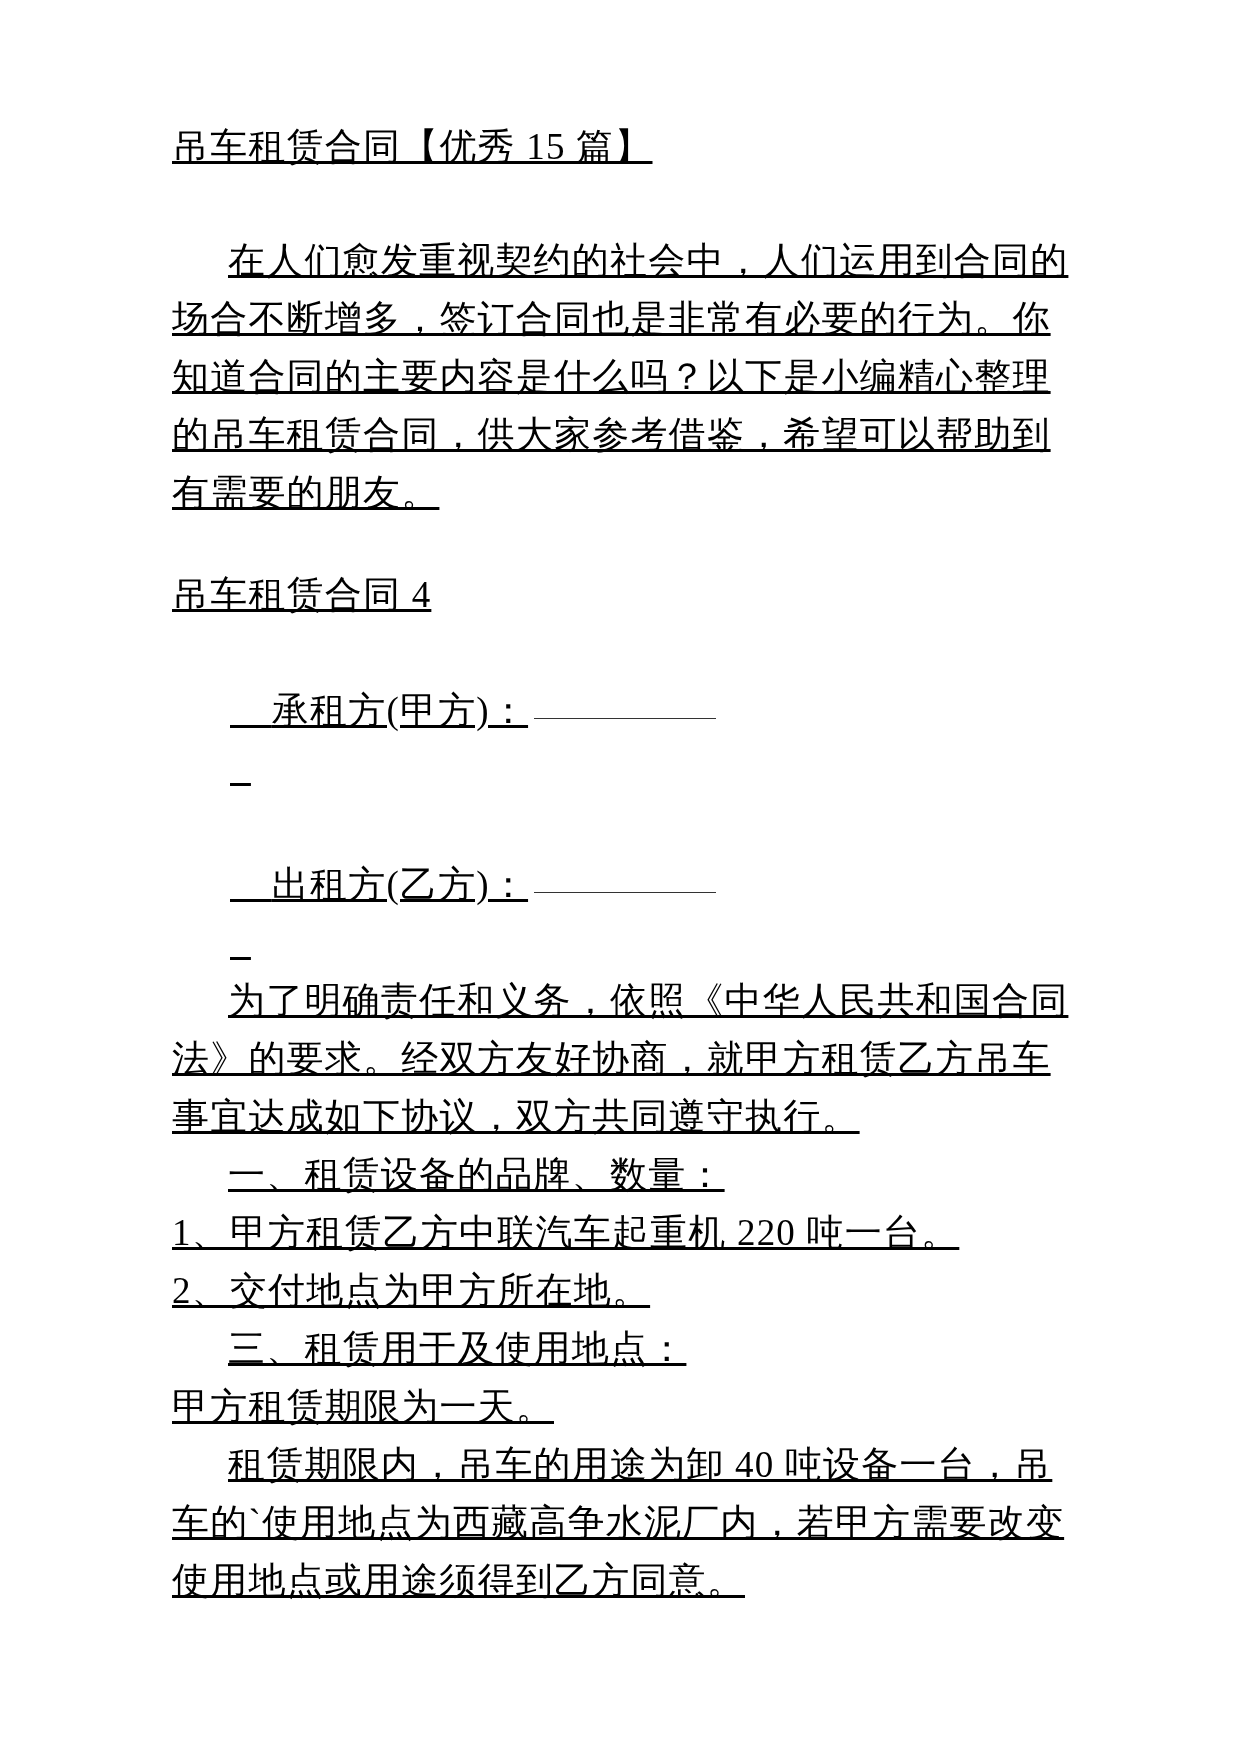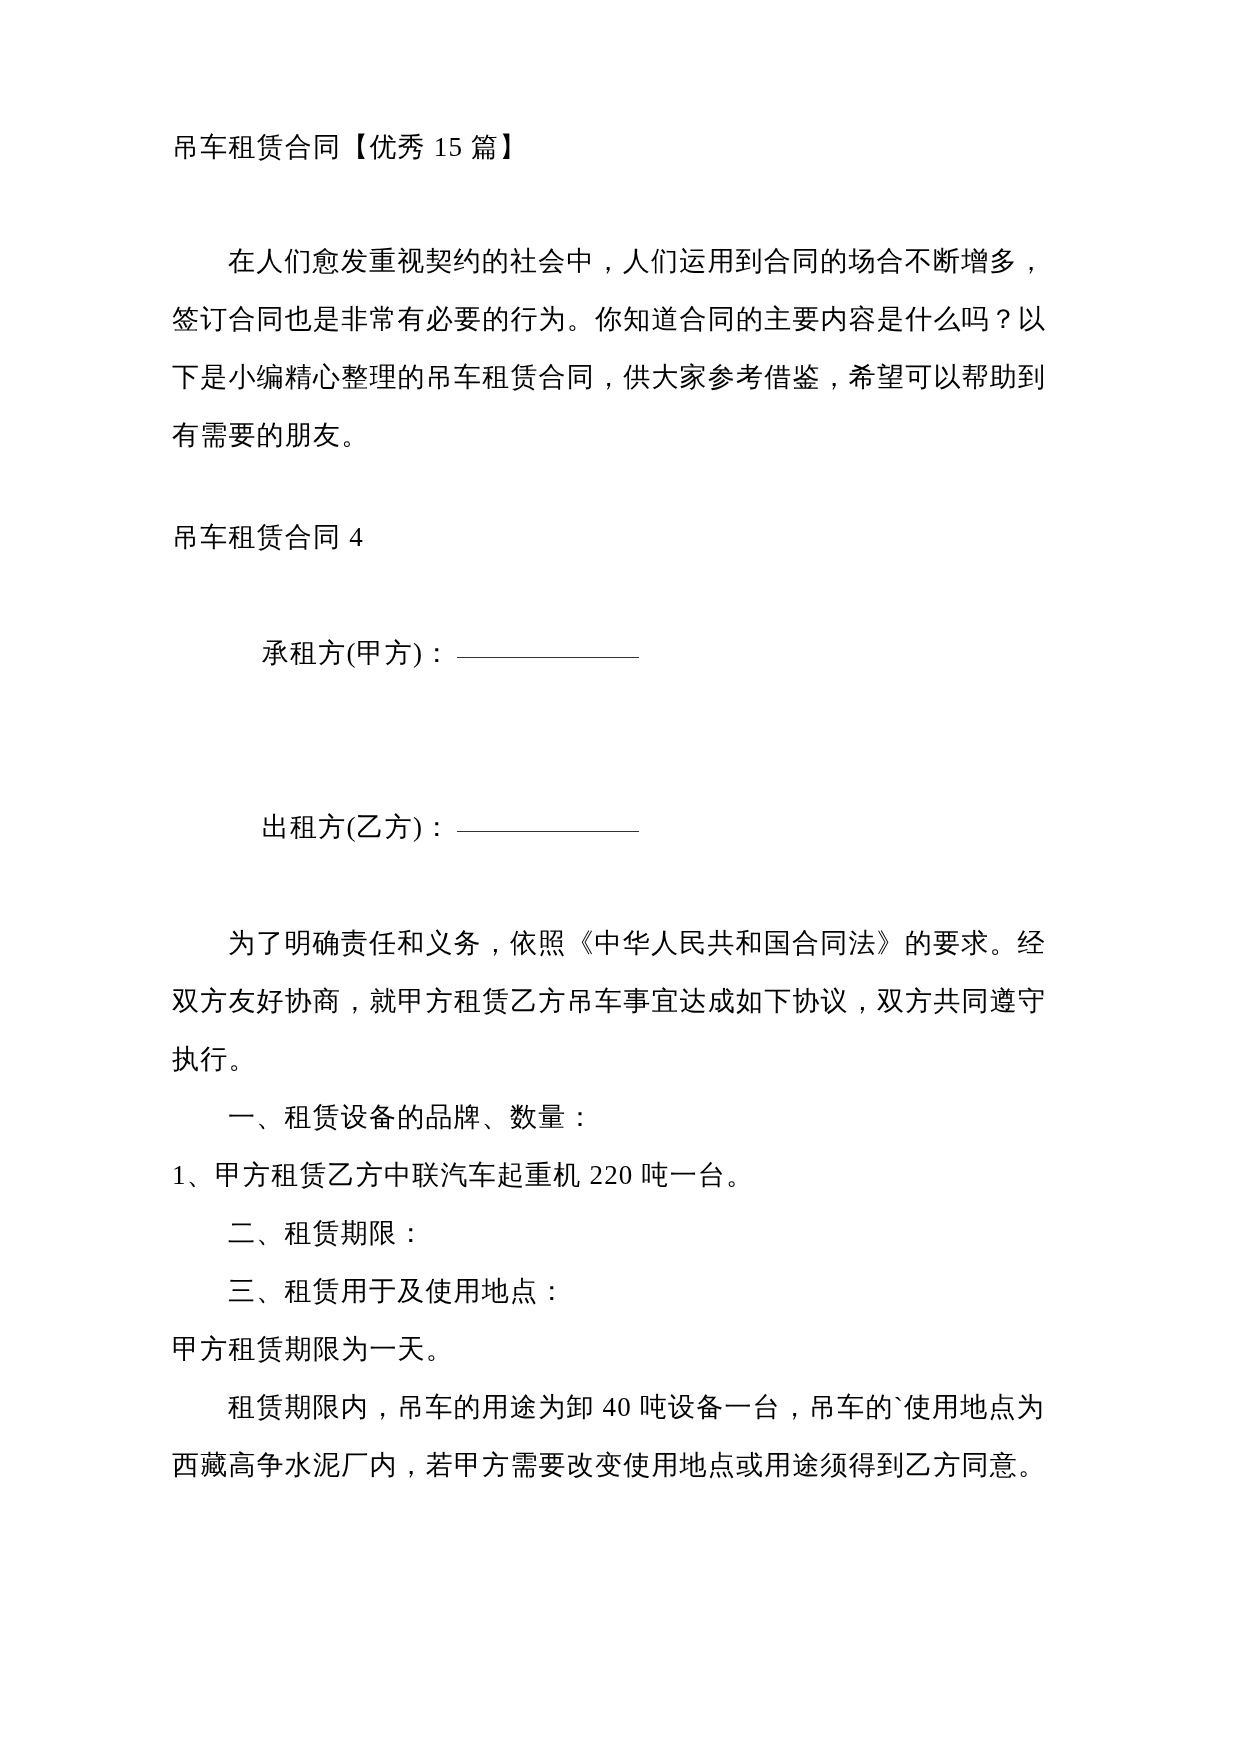--- a/index.html
+++ b/index.html
@@ -25,25 +25,26 @@
     font-family: "Liberation Sans", sans-serif;
     font-weight: bold;
     font-size: 40px;
     line-height: 52px;
     text-align: center;
     letter-spacing: 1px;
     margin: 0 0 84px 0;
   }
   .body-line {
     font-family: "Liberation Serif", serif;
-    font-size: 27px;
+    font-size: 37px;
     line-height: 58px;
     letter-spacing: 1.2px;
     margin: 0;
     white-space: pre-wrap;
+    text-decoration: underline;
   }
   .spacer-lg {
     height: 56px;
   }
   .spacer-md {
     height: 44px;
   }
   .indent-1 {
     text-indent: 56px;
   }
@@ -78,18 +79,18 @@
     <span>承租方(甲方)：</span><span class="blank-line"></span>
   </div>
 
   <div class="body-line indent-2">
     <span>出租方(乙方)：</span><span class="blank-line"></span>
   </div>
 
   <div class="body-line indent-1">为了明确责任和义务，依照《中华人民共和国合同法》的要求。经双方友好协商，就甲方租赁乙方吊车事宜达成如下协议，双方共同遵守执行。</div>
   <div class="body-line indent-1">一、租赁设备的品牌、数量：</div>
   <div class="body-line">1、甲方租赁乙方中联汽车起重机 220 吨一台。</div>
-  <div class="body-line indent-1">二、租赁期限：</div>
+  <div class="body-line">2、交付地点为甲方所在地。</div>
   <div class="body-line indent-1">三、租赁用于及使用地点：</div>
   <div class="body-line">甲方租赁期限为一天。</div>
   <div class="body-line indent-1">租赁期限内，吊车的用途为卸 40 吨设备一台，吊车的`使用地点为西藏高争水泥厂内，若甲方需要改变使用地点或用途须得到乙方同意。</div>
 
 </div>
 
 </body></html>

